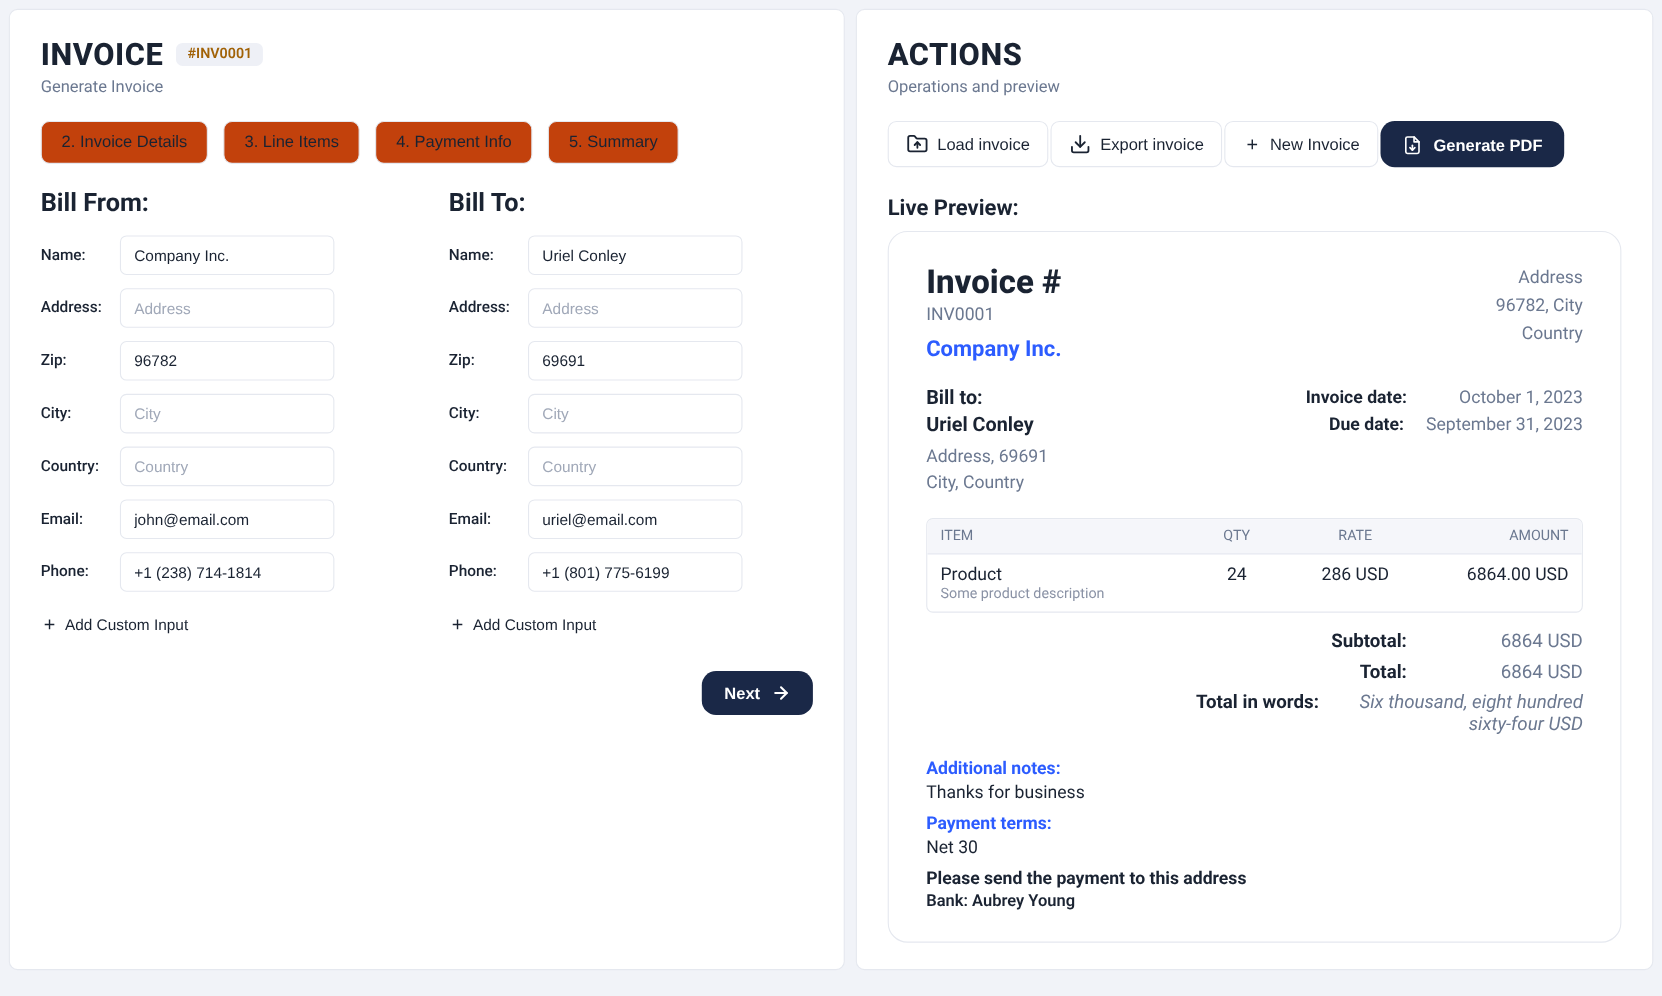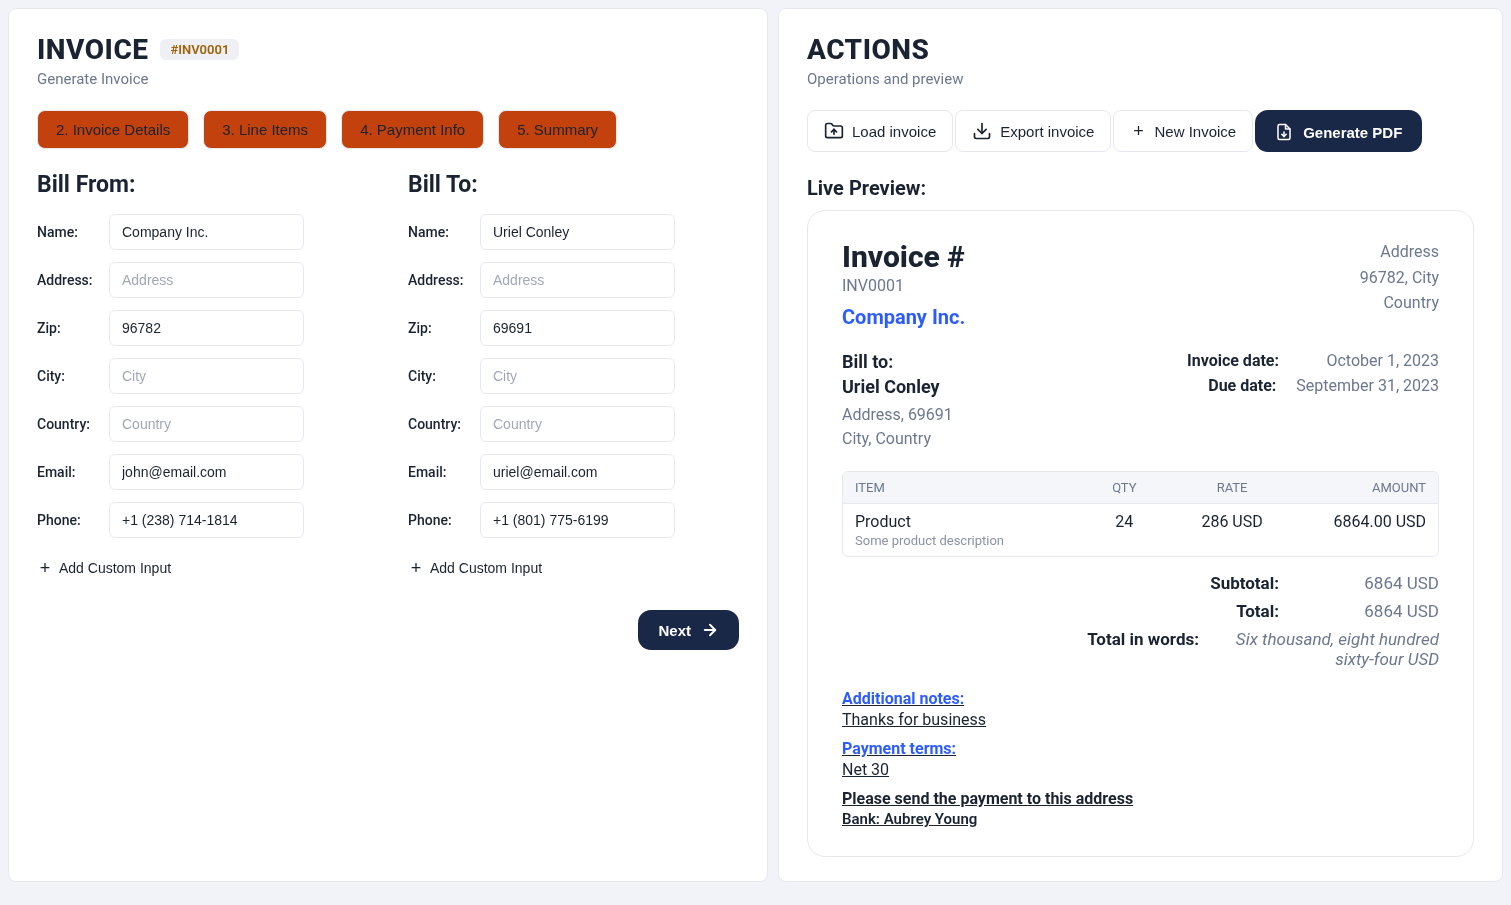--- a/index.html
+++ b/index.html
@@ -281,21 +281,20 @@
   color: #6b7890;
   font-size: 17px;
 }
 .total-words {
   font-style: italic;
   color: #6b7890;
   max-width: 220px;
 }
 .notes-section {
   margin-top: 20px;
-  text-decoration: underline;
 }
 .notes-heading {
   color: #2c5cff;
   font-weight: 700;
   font-size: 16px;
 }
 .notes-text {
   font-size: 16px;
   margin-top: 2px;
   margin-bottom: 10px;

